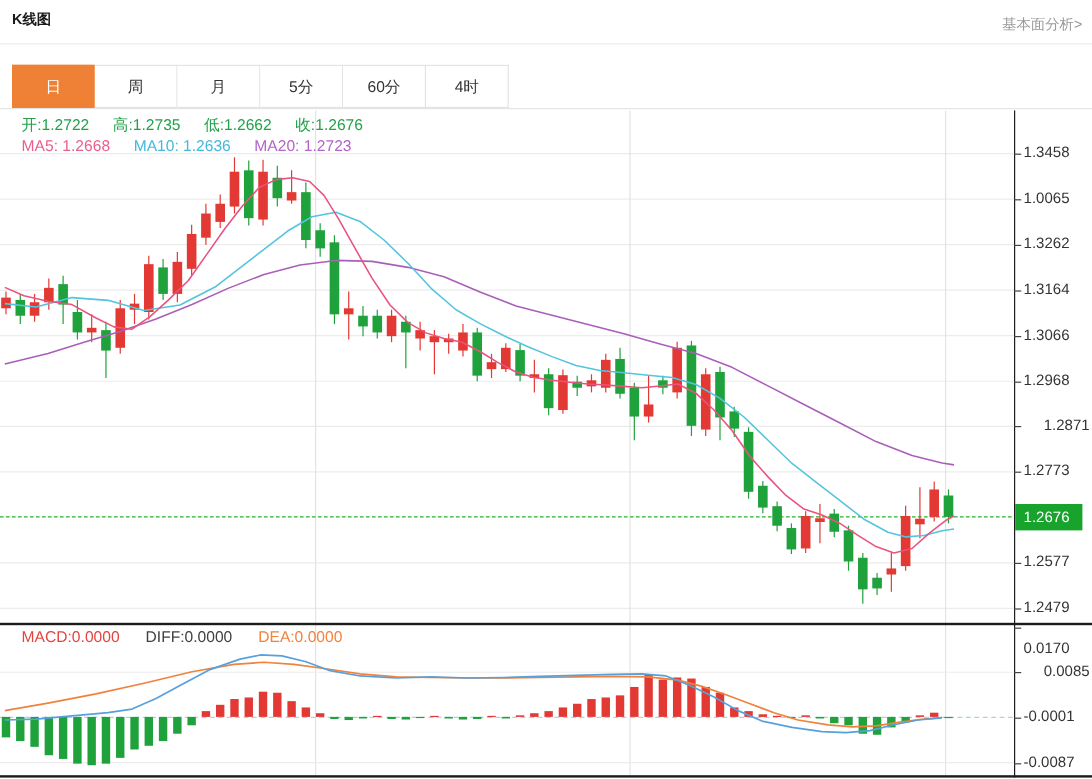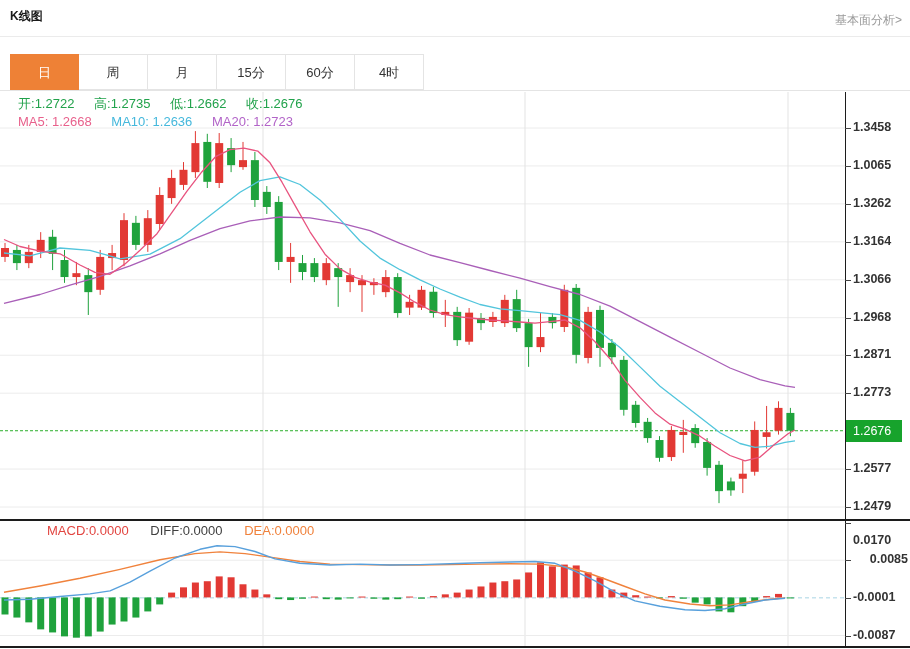--- a/index.html
+++ b/index.html
@@ -13,45 +13,45 @@
        border:1px solid #e4e4e4;border-left:none;box-sizing:border-box;background:#fff;cursor:pointer;}
   .tab:first-child{border-left:1px solid #e4e4e4;}
   .tab.active{background:#ee8136;border-color:#ee8136;color:#fff;}
   .tab-underline{position:absolute;left:0;top:90px;width:910px;height:1px;background:#e4e4e4;}
   .overlay-row{position:absolute;left:18px;font-size:13px;white-space:nowrap;z-index:5;}
   .ohlc-row{top:95px;color:#21a24b;}
   .ma-row{top:114px;}
   .pair{margin-right:16px;}
   .ma5{color:#e8618c;} .ma10{color:#45b8dc;} .ma20{color:#b264c8;}
   .macd-row{top:523px;font-size:13px;}
-  .lbl-macd{color:#e24540;margin-right:18px;margin-left:29px;} .lbl-diff{color:#404040;margin-right:18px;} .lbl-dea{color:#f0823c;}
+  .lbl-macd{color:#e24540;margin-right:18px;} .lbl-diff{color:#404040;margin-right:18px;} .lbl-dea{color:#f0823c;}
   #main-svg{position:absolute;left:0;top:92px;z-index:1;}
   #macd-svg{position:absolute;left:0;top:520px;z-index:1;}
   .sep-top{position:absolute;left:0;top:519px;width:910px;height:2px;background:#1c1c1c;z-index:4;}
   .sep-bottom{position:absolute;left:0;top:646px;width:910px;height:2px;background:#1c1c1c;z-index:4;}
   .axis-line{position:absolute;left:845px;top:92px;width:1px;height:556px;background:#1c1c1c;z-index:4;}
-  .y-label{position:absolute;left:853px;width:55px;font-size:12.5px;color:#333;z-index:6;font-weight:bold;}
+  .y-label{position:absolute;left:853px;width:55px;font-size:12.5px;color:#333;z-index:6;}
   .y-tick{position:absolute;left:845px;width:6px;height:1px;background:#444;z-index:6;}
   .price-badge{position:absolute;left:846px;width:56px;height:22px;line-height:22px;z-index:7;
                color:#fff;font-size:12.5px;padding-left:7px;box-sizing:border-box;}
 </style>
 </head>
 <body>
 
 <div class="page">
 
   <div class="title">K线图</div>
   <a class="analysis-link">基本面分析&gt;</a>
   <div class="title-underline"></div>
 
   <div class="tabbar">
     <div class="tab active">日</div>
     <div class="tab">周</div>
     <div class="tab">月</div>
-    <div class="tab">15分</div>
+    <div class="tab">5分</div>
     <div class="tab">60分</div>
     <div class="tab">4时</div>
   </div>
   <div class="tab-underline"></div>
 
   <svg id="main-svg" width="845" height="428">
       <line x1="0" y1="36" x2="845" y2="36" stroke="#ececec" stroke-width="1"></line>
       <line x1="0" y1="73.93871297242092" x2="845" y2="73.93871297242092" stroke="#ececec" stroke-width="1"></line>
       <line x1="0" y1="111.87742594484183" x2="845" y2="111.87742594484183" stroke="#ececec" stroke-width="1"></line>
       <line x1="0" y1="149.81613891726278" x2="845" y2="149.81613891726278" stroke="#ececec" stroke-width="1"></line>
@@ -310,21 +310,21 @@
       <div class="y-label" style="top: 158px;">1.0065</div>
       <div class="y-tick" style="top: 204px;"></div>
       <div class="y-label" style="top: 196px;">1.3262</div>
       <div class="y-tick" style="top: 242px;"></div>
       <div class="y-label" style="top: 234px;">1.3164</div>
       <div class="y-tick" style="top: 280px;"></div>
       <div class="y-label" style="top: 272px;">1.3066</div>
       <div class="y-tick" style="top: 318px;"></div>
       <div class="y-label" style="top: 310px;">1.2968</div>
       <div class="y-tick" style="top: 355px;"></div>
-      <div class="y-label" style="top: 347px;">1.2871</div>
+      <div class="y-label" style="top: 347px; text-align: right;">1.2871</div>
       <div class="y-tick" style="top: 393px;"></div>
       <div class="y-label" style="top: 385px;">1.2773</div>
       <div class="y-tick" style="top: 469px;"></div>
       <div class="y-label" style="top: 461px;">1.2577</div>
       <div class="y-tick" style="top: 507px;"></div>
       <div class="y-label" style="top: 499px;">1.2479</div>
       <div class="y-tick" style="top: 523px;"></div>
       <div class="y-label" style="top: 533px;">0.0170</div>
       <div class="y-tick" style="top: 560px;"></div>
       <div class="y-label" style="top: 552px; text-align: right;">0.0085</div>

